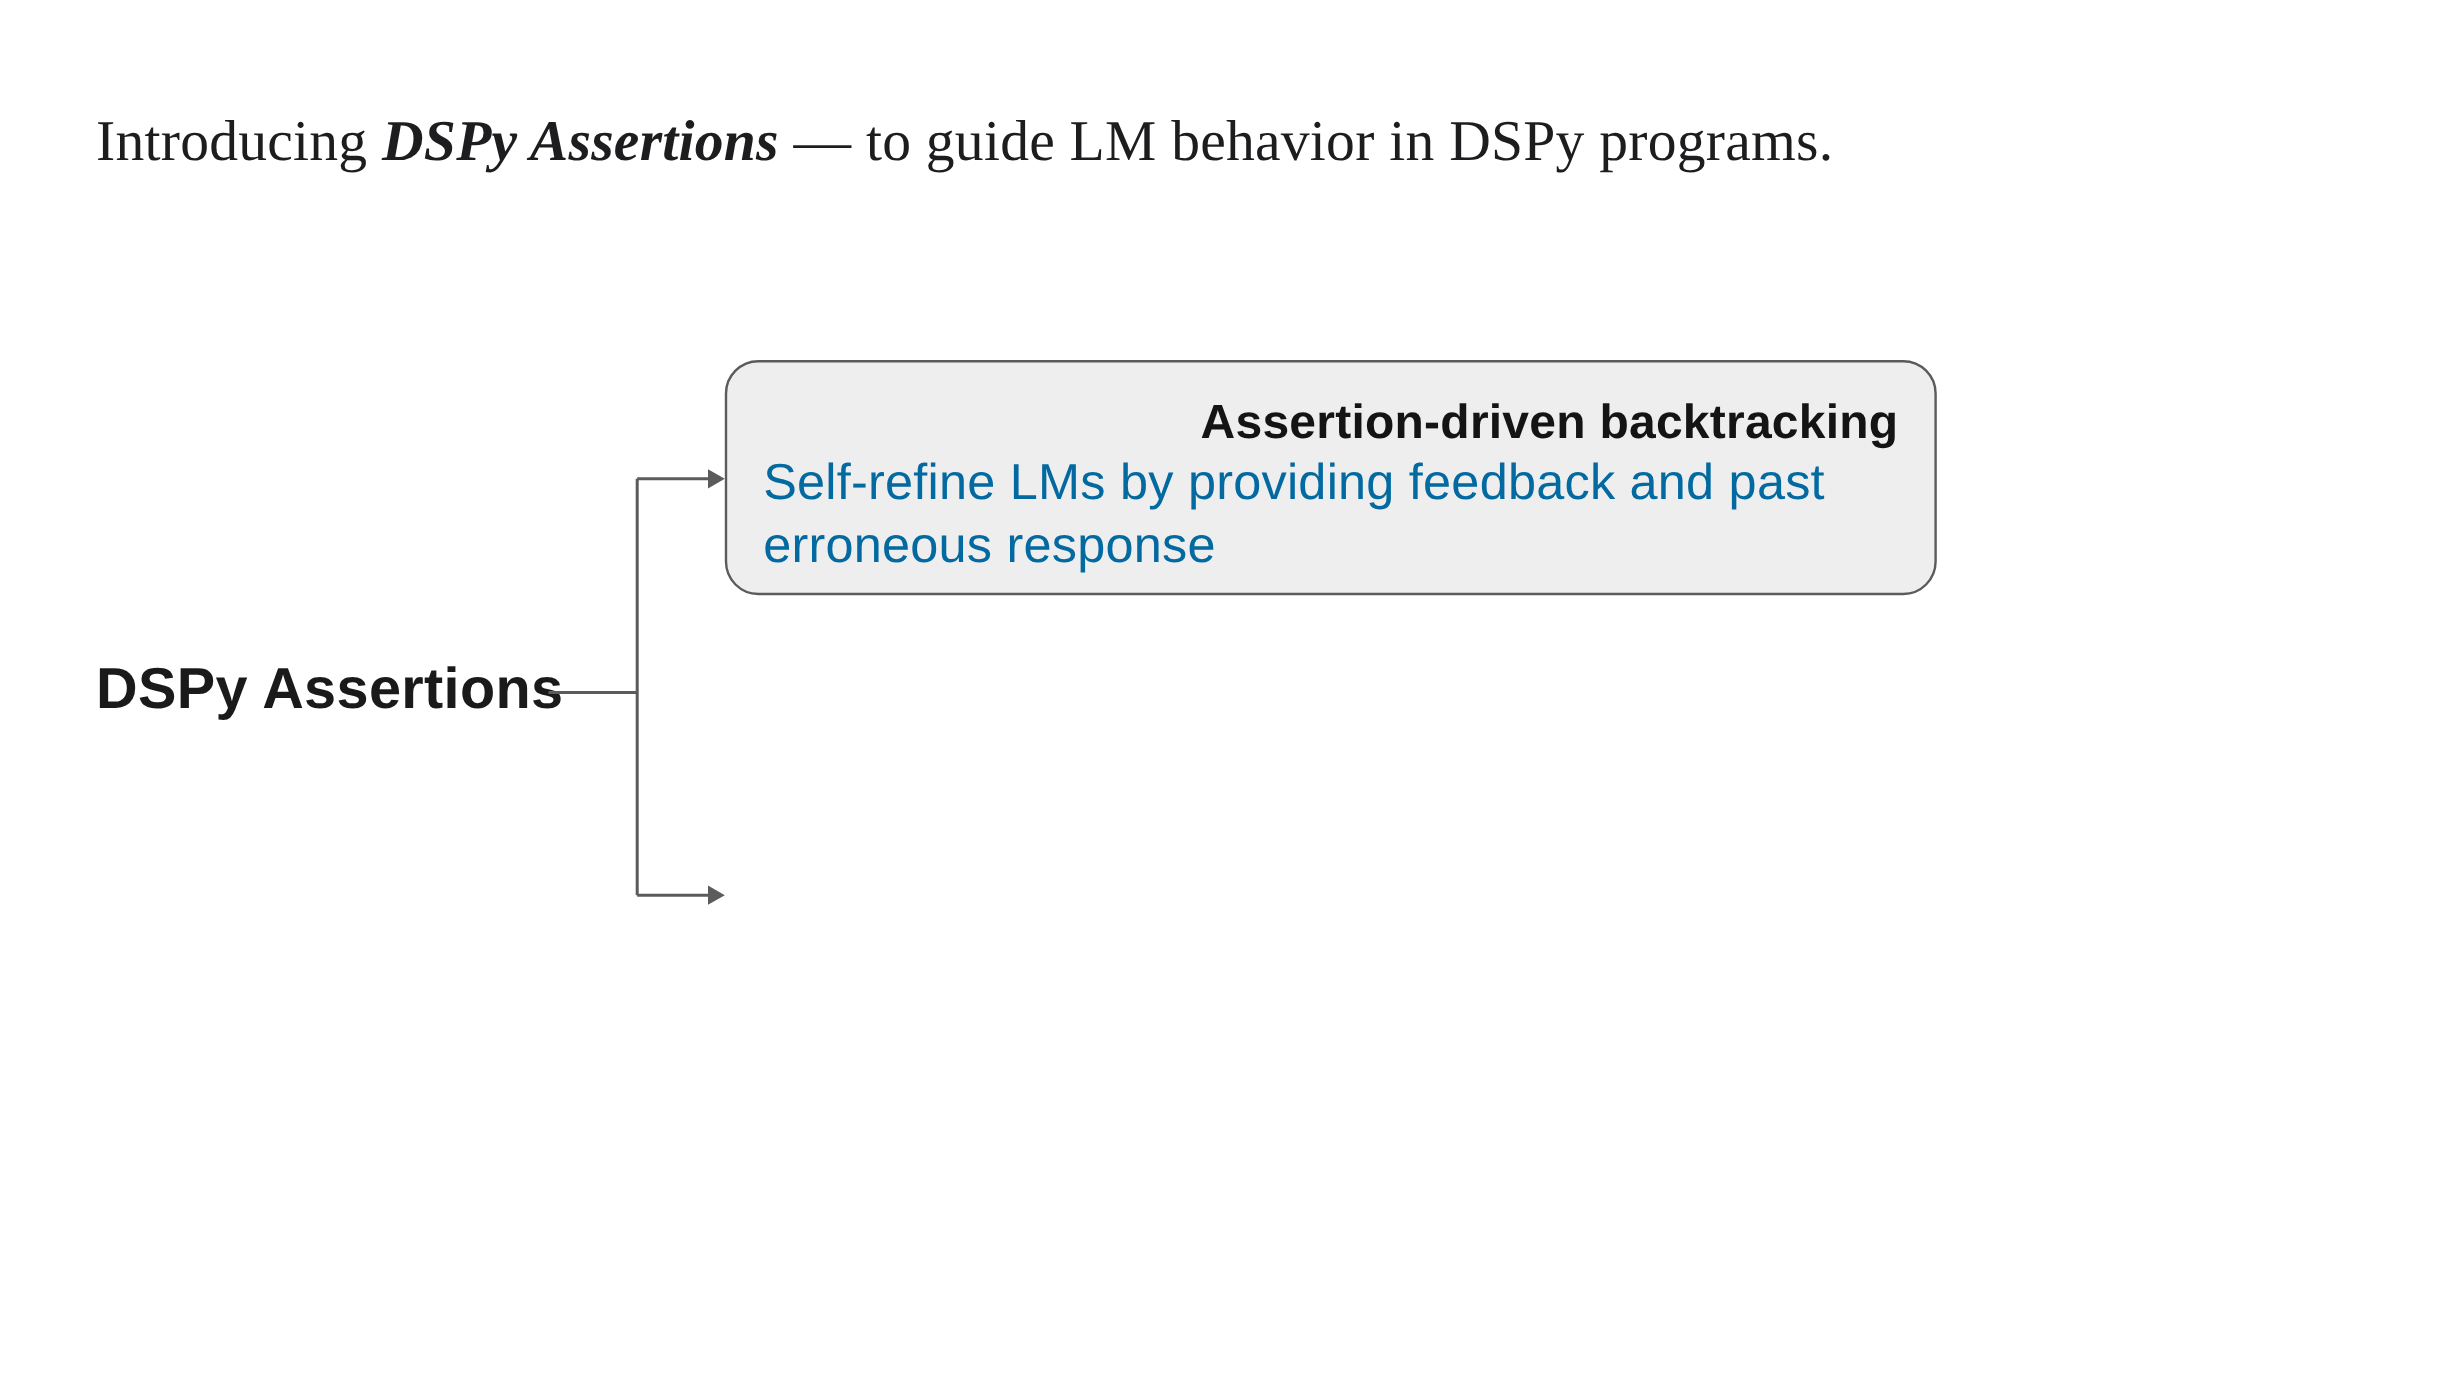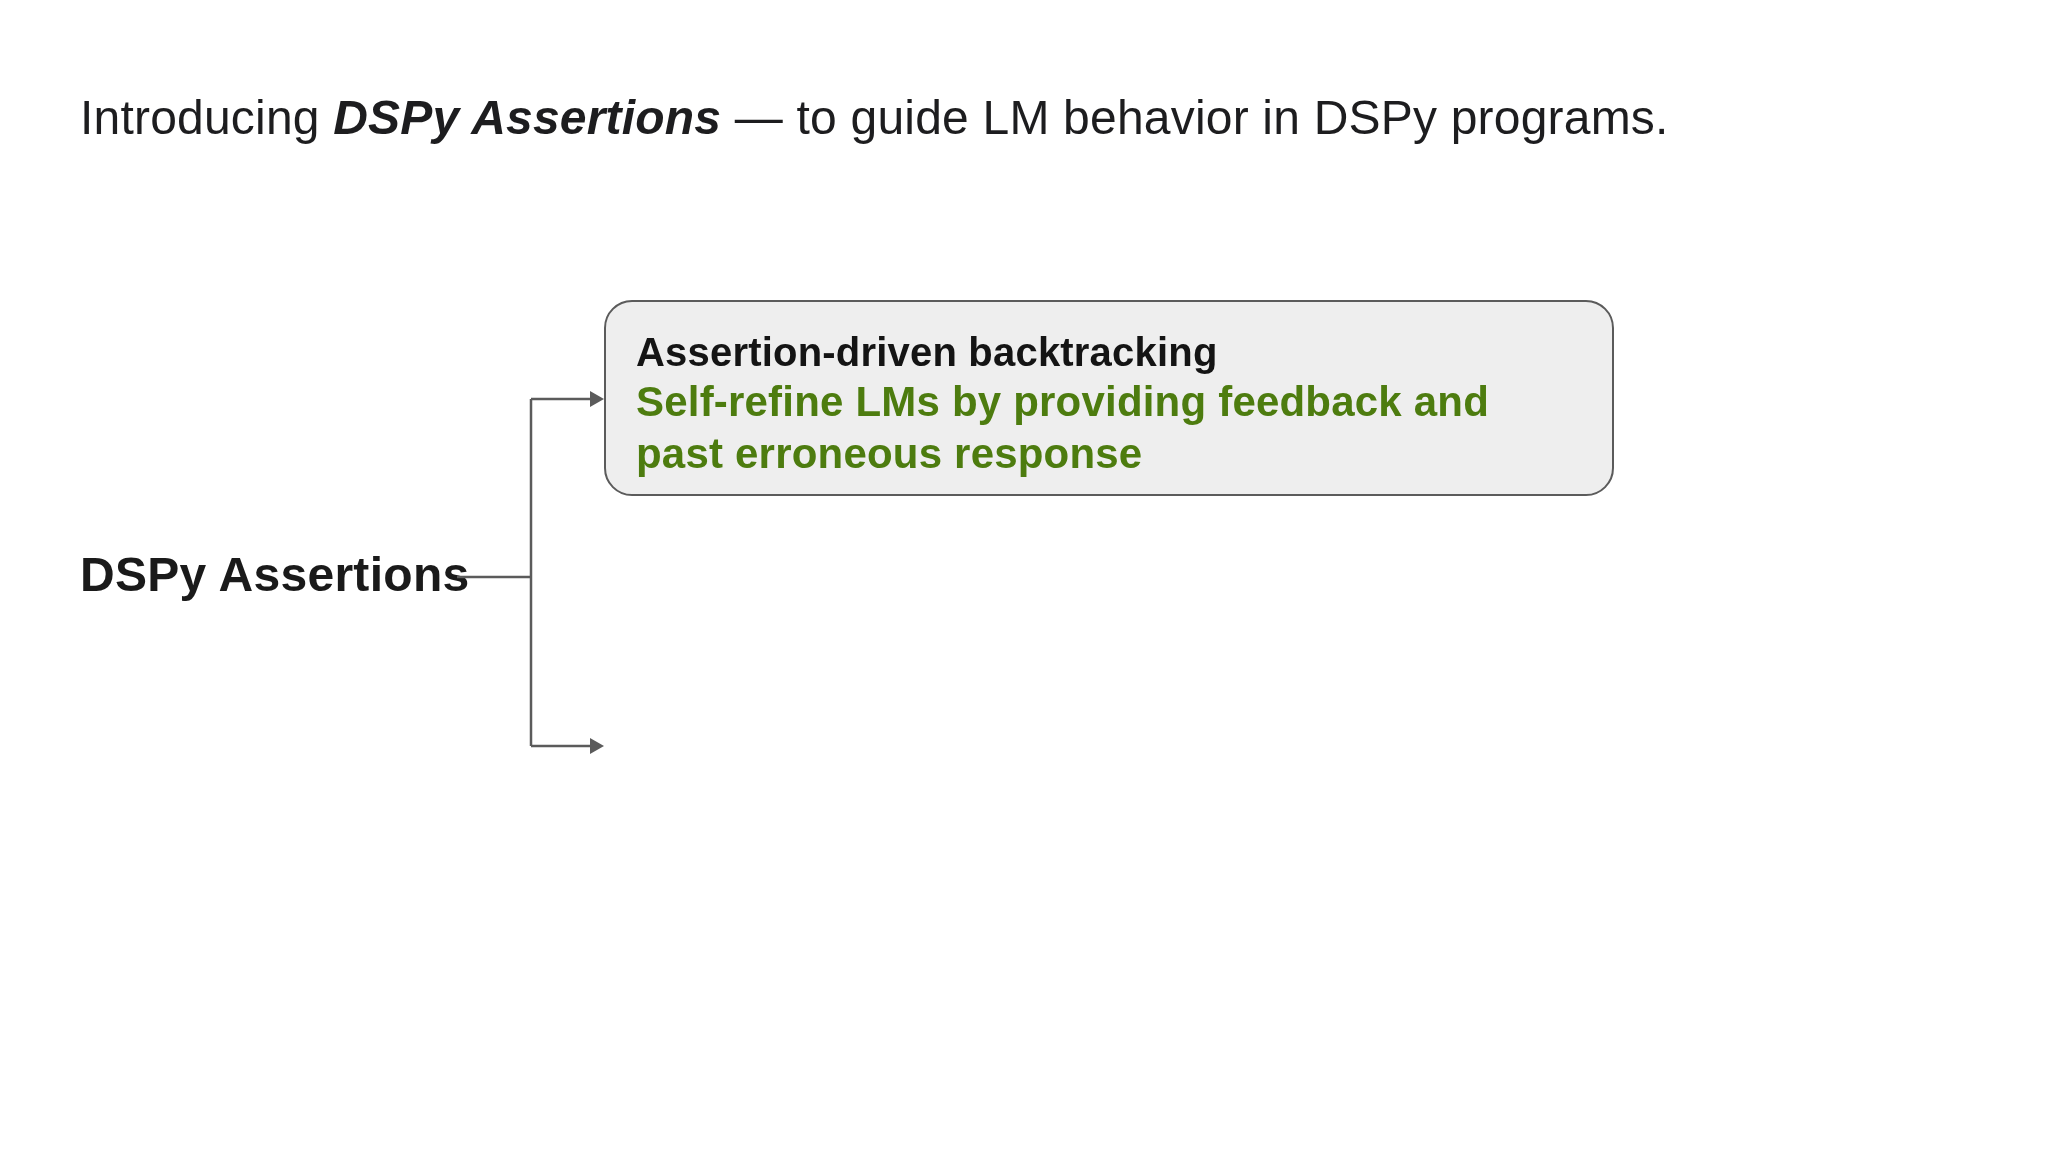--- a/index.html
+++ b/index.html
@@ -19,20 +19,21 @@
   
   .heading {
     position: absolute;
     left: 80px;
     top: 90px;
     font-size: 48px;
     line-height: 56px;
     color: #1d1d1f;
     letter-spacing: 0.2px;
     white-space: nowrap;
+    font-family: Liberation Serif, serif;
   }
   .heading .em {
     font-weight: bold;
     font-style: italic;
   }
 
   
   .root-label {
     position: absolute;
     left: 80px;
@@ -73,31 +74,30 @@
   .node-2 {
     top: 645px;
     height: 198px;
     padding-top: 44px;
   }
   .node-title {
     font-size: 40px;
     line-height: 48px;
     font-weight: bold;
     color: #141414;
-    text-align: left;
+    text-align: right;
     letter-spacing: 0.2px;
   }
   .node-desc {
     font-size: 42px;
     line-height: 52px;
     letter-spacing: 0.2px;
   }
   .desc-muted {
-    color: #4d7c0f;
-    font-weight: bold;
+    color: #0369a1;
   }
   .desc-dark {
     color: #1f1f1f;
     margin-top: 10px;
     white-space: nowrap;
   }
 </style>
 </head>
 <body>
 

